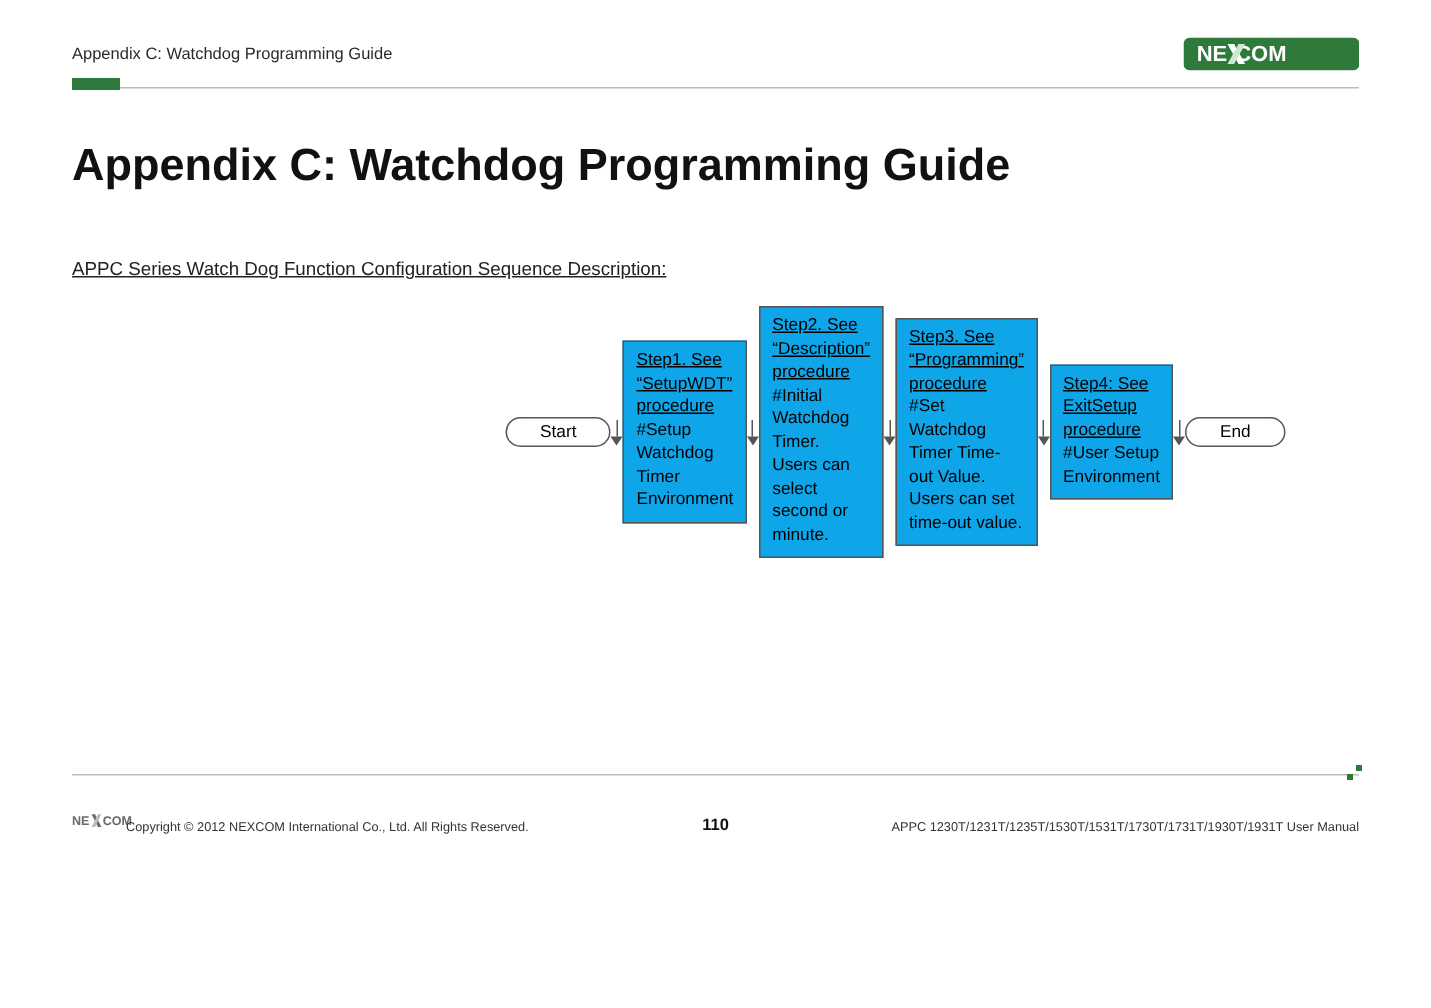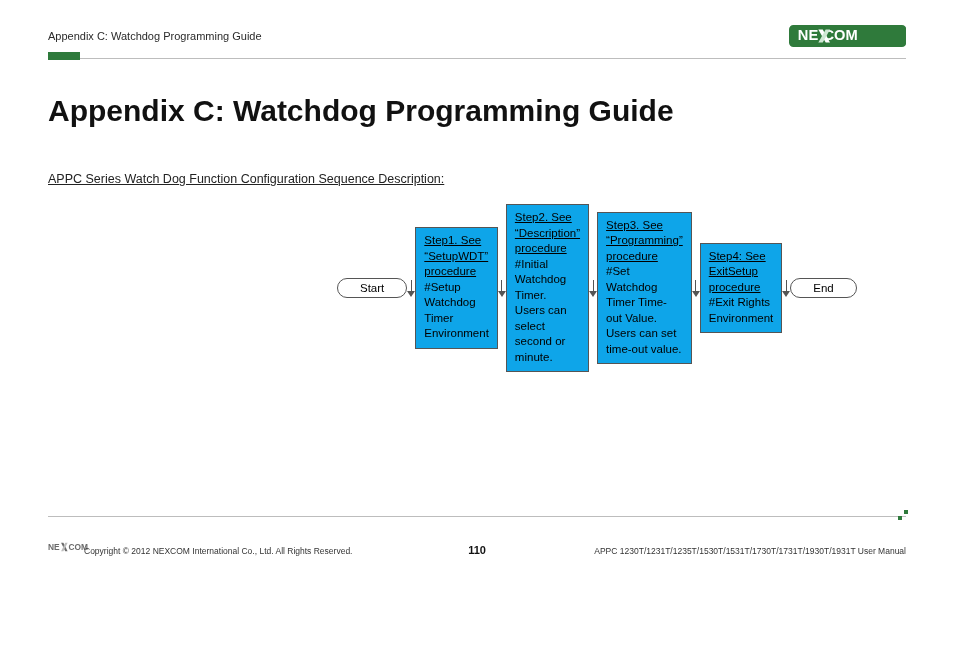--- a/index.html
+++ b/index.html
@@ -116,21 +116,21 @@
       <div class="step-link">Step3. See “Programming” procedure</div>
       <div class="step-body">#Set Watchdog Timer Time-out Value.<br>Users can set time-out value.</div>
     </div>
 
     <div class="arrow">
         <div class="line"></div>
         <div class="head"></div>
       </div>
     <div class="step-box">
       <div class="step-link">Step4: See ExitSetup procedure</div>
-      <div class="step-body">#Exit Rights Environment</div>
+      <div class="step-body">#User Setup Environment</div>
     </div>
 
     <div class="arrow">
         <div class="line"></div>
         <div class="head"></div>
       </div>
     <div class="end-node">End</div>
   </div>
 
   <div class="ftr">

